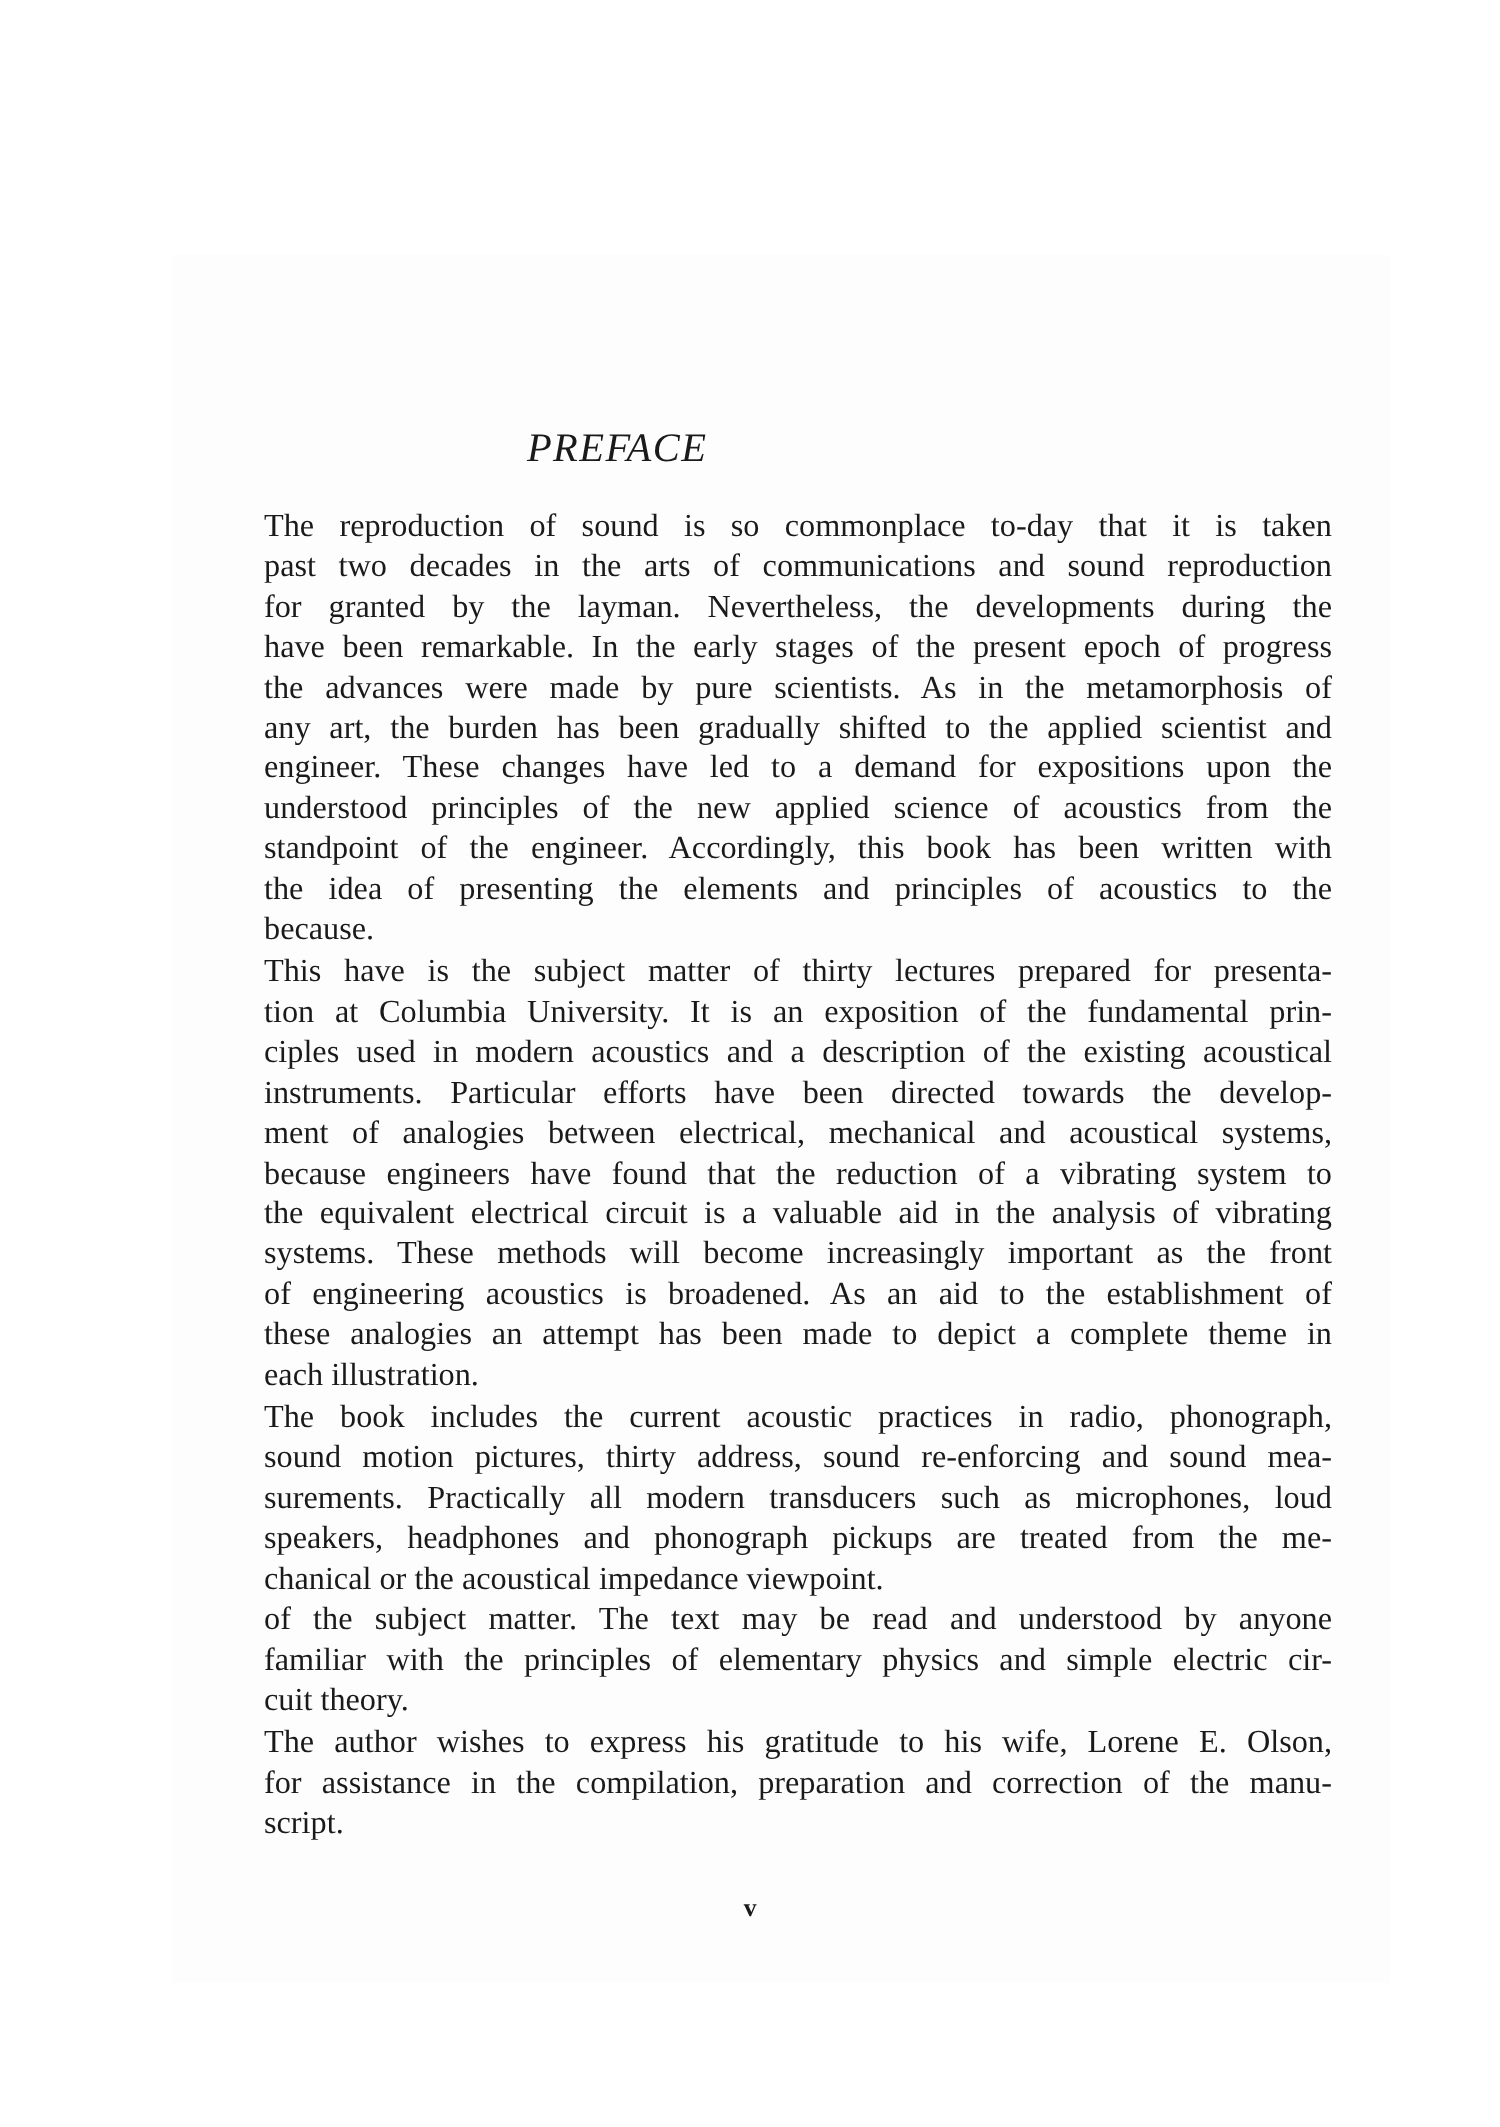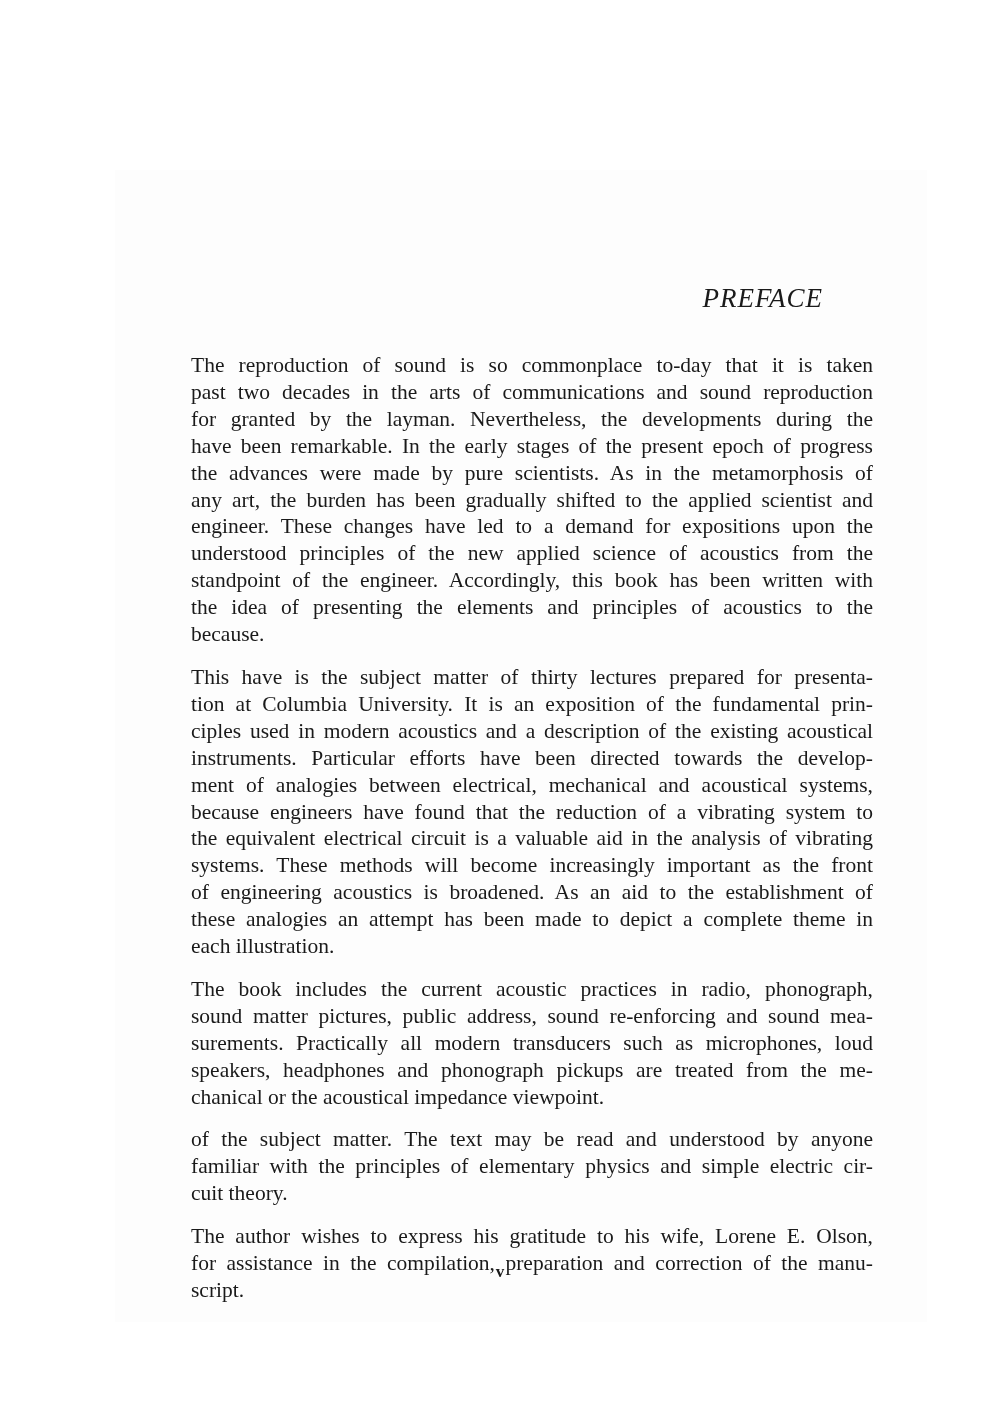--- a/index.html
+++ b/index.html
@@ -19,40 +19,40 @@
       top: 170px;
       width: 812px;
       height: 1152px;
       background: #fdfdfd;
     }
     .title {
       position: absolute;
       left: 0;
       width: 823px;
       top: 281px;
-      text-align: right;
+      text-align: center;
       font-family: "Liberation Serif", "DejaVu Serif", serif;
       font-style: italic;
       font-size: 27px;
       letter-spacing: 1px;
       color: #1a1a1a;
       line-height: 34px;
     }
     .text-block {
       position: absolute;
       left: 153px;
       top: 336px;
       width: 736px;
       font-family: "Liberation Serif", "DejaVu Serif", serif;
       font-size: 21.5px;
       line-height: 26.9px;
       color: #1a1a1a;
     }
     .para {
-      margin: 16px;
+      margin: 1px;
       text-align: justify;
       text-indent: 22px;
     }
     .line {
       display: block;
       white-space: nowrap;
       text-align: justify;
       text-align-last: justify;
     }
     .line.last {
@@ -99,21 +99,21 @@
     <span class="line">ment of analogies between electrical, mechanical and acoustical systems,</span>
     <span class="line">because engineers have found that the reduction of a vibrating system to</span>
     <span class="line">the equivalent electrical circuit is a valuable aid in the analysis of vibrating</span>
     <span class="line">systems.  These methods will become increasingly important as the front</span>
     <span class="line">of engineering acoustics is broadened.  As an aid to the establishment of</span>
     <span class="line">these analogies an attempt has been made to depict a complete theme in</span>
     <span class="line last">each illustration.</span>
   </p>
   <p class="para">
     <span class="line">The book includes the current acoustic practices in radio, phonograph,</span>
-    <span class="line">sound matter pictures, public address, sound re-enforcing and sound mea-</span>
+    <span class="line">sound motion pictures, thirty address, sound re-enforcing and sound mea-</span>
     <span class="line">surements.  Practically all modern transducers such as microphones, loud</span>
     <span class="line">speakers, headphones and phonograph pickups are treated from the me-</span>
     <span class="line last">chanical or the acoustical impedance viewpoint.</span>
   </p>
   <p class="para">
     <span class="line">of the subject matter.  The text may be read and understood by anyone</span>
     <span class="line">familiar with the principles of elementary physics and simple electric cir-</span>
     <span class="line last">cuit theory.</span>
   </p>
   <p class="para">

